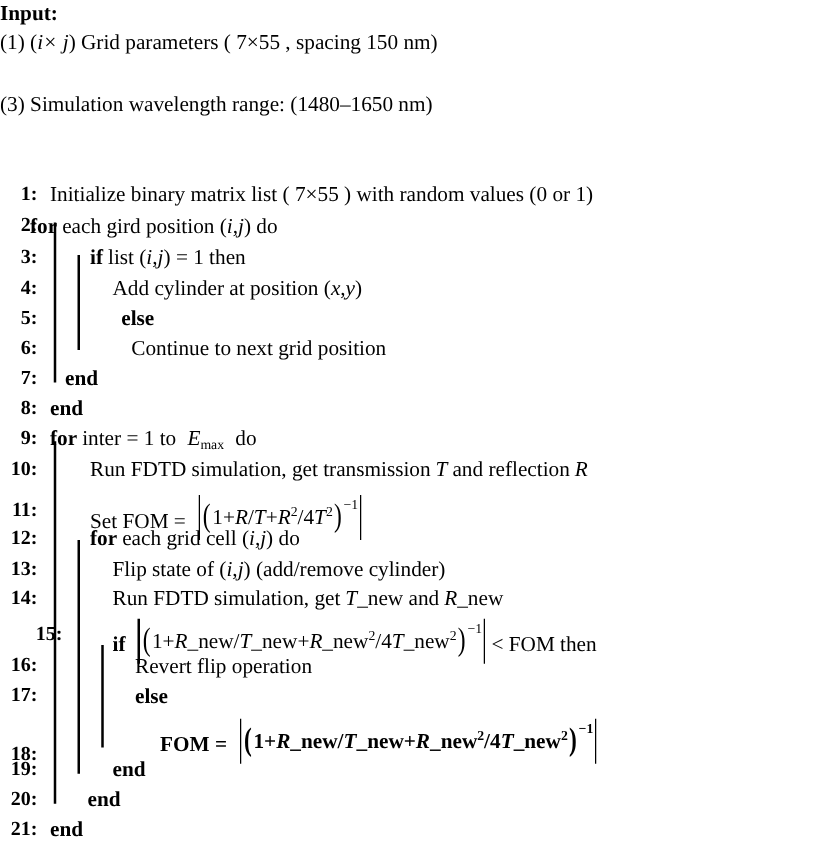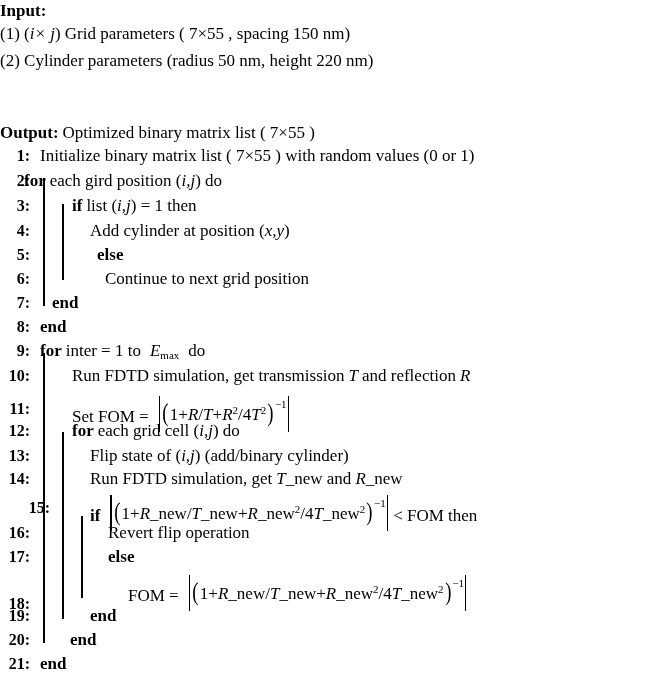--- a/index.html
+++ b/index.html
@@ -125,29 +125,26 @@
 <div id="algo">
 
   <div class="hdr" style="top:2px;">
     <span class="lbl">Input:</span>
   </div>
 
   <div class="hdr" style="top:25px;">
     <span>(1) (</span><span class="it">i× j</span><span>) Grid parameters ( 7×55 , spacing 150 nm)</span>
   </div>
 
-  <div class="hdr" style="top:52px;">
-    <span>(2) Cylinder parameters (radius 50 nm, height 220 nm)</span>
-  </div>
-
-
-
-  <div class="hdr" style="top:124px;">
-    <span class="lbl">Output:</span><span class="sp"></span><span>Optimized binary matrix list ( 7×55 )</span>
-  </div>
+
+  <div class="hdr" style="top:75px;">
+    <span>(3) Simulation wavelength range: (1480–1650 nm)</span>
+  </div>
+
+
 
   <div class="bar" style="left:43px; top:178px; height:128px;"></div>
   <div class="bar" style="left:62px; top:204px; height:76px;"></div>
 
   <div class="bar" style="left:43px; top:353px; height:290px;"></div>
   <div class="bar" style="left:62px; top:432px; height:187px;"></div>
   <div class="bar" style="left:81px; top:516px; height:82px;"></div>
 
   <div class="row" style="top:147px;">
     <div class="num">1:</div>
@@ -229,21 +226,21 @@
   <div class="row" style="top:422px;">
     <div class="num">12:</div>
     <div class="body" style="left:72px;">
       <span class="kw">for</span><span class="sp"></span><span>each grid cell (</span><span class="it">i,j</span><span>) do</span>
     </div>
   </div>
 
   <div class="row" style="top:447px;">
     <div class="num">13:</div>
     <div class="body" style="left:90px;">
-      <span>Flip state of (</span><span class="it">i,j</span><span>) (add/binary cylinder)</span>
+      <span>Flip state of (</span><span class="it">i,j</span><span>) (add/remove cylinder)</span>
     </div>
   </div>
 
   <div class="row" style="top:470px;">
     <div class="num">14:</div>
     <div class="body" style="left:90px;">
       <span>Run FDTD simulation, get</span><span class="sp"></span><span class="it">T</span><span>_new and</span><span class="sp"></span><span class="it">R</span><span>_new</span>
     </div>
   </div>
 
@@ -263,21 +260,21 @@
 
   <div class="row" style="top:548px;">
     <div class="num">17:</div>
     <div class="body" style="left:108px;">
       <span class="kw">else</span>
     </div>
   </div>
 
   <div class="row" style="top:575px;">
     <div class="num" style="top:20px;">18:</div>
-    <div class="body" style="left:128px;">
+    <div class="body" style="left:128px;font-weight:bold;">
       <span style="position:relative; top:4px;">FOM =</span><span class="sp2"></span><span class="math"><span class="vbar h36"></span><span class="paren">(</span><span class="mexp"><span>1</span><span>+</span><span class="it">R</span><span>_new</span><span>/</span><span class="it">T</span><span>_new</span><span>+</span><span class="it">R</span><span>_new</span><span class="sq">2</span><span>/</span><span>4</span><span class="it">T</span><span>_new</span><span class="sq">2</span></span><span class="paren">)</span><span class="negone">−1</span><span class="vbar h36"></span></span>
     </div>
   </div>
 
   <div class="row" style="top:607px;">
     <div class="num">19:</div>
     <div class="body" style="left:90px;">
       <span class="kw">end</span>
     </div>
   </div>

